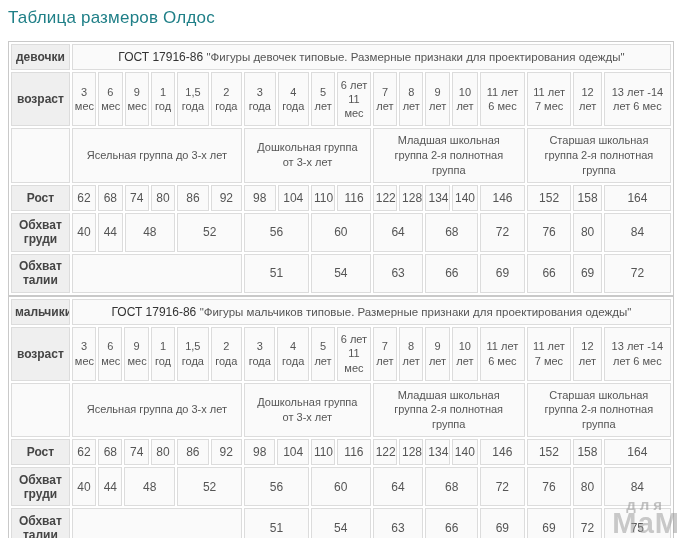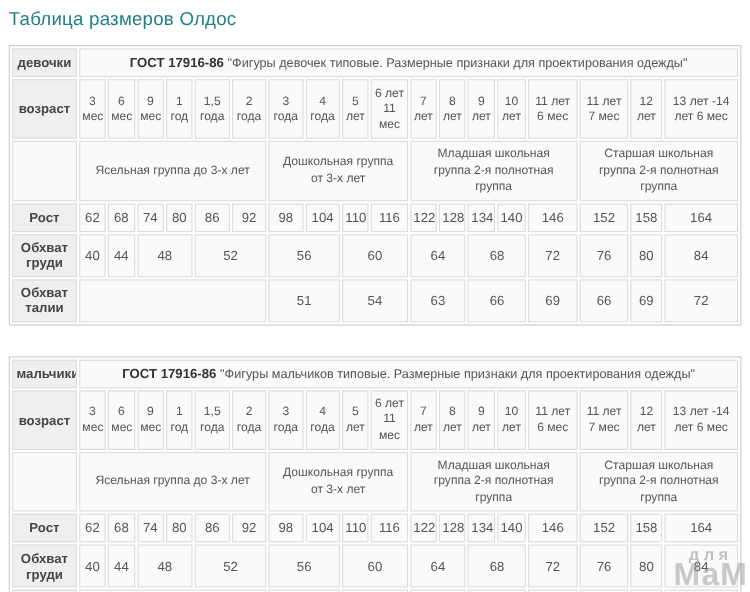--- a/index.html
+++ b/index.html
@@ -10,32 +10,32 @@
   }
   .page-title {
     color: #1f7f87; font-size: 17px; font-weight: normal;
     margin: 2px 0 13px 0; letter-spacing: 0.2px;
   }
   table.size-table {
     border-collapse: separate; border-spacing: 2px;
     background: #ffffff; border: 1px solid #c9c9c9;
     width: 666px; table-layout: fixed;
   }
-  table.size-table:first-of-type { margin-bottom: 28px; }
+  table.size-table:first-of-type { }
   td.cell {
     border: 1px solid #dcdcdc; background: #fafafa;
     text-align: center; vertical-align: middle;
     color: #555; padding: 3px 2px; overflow: hidden;
   }
   td.lbl {
     background: #efefef; font-weight: bold; color: #454545;
     font-size: 12px; padding: 3px 3px;
   }
   td.gost { font-size: 12px; text-align: center; }
-  td.gost b { color: #333; font-weight: bold; }
+  td.gost b { color: #333; font-weight: normal; }
   td.gost .gq { color: #555; font-size: 11.5px; }
   td.age { font-size: 11px; line-height: 1.3; white-space: pre-line; }
   td.grp { font-size: 11px; line-height: 1.35; padding: 4px 6px; }
   td.num { font-size: 12px; }
   tr.r-gost td { height: 18px; }
   tr.r-age td { height: 46px; }
   tr.r-grp td { height: 36px; }
   tr.r-rost td { height: 18px; }
   tr.r-chest td, tr.r-waist td { height: 31px; }
   .watermark {

